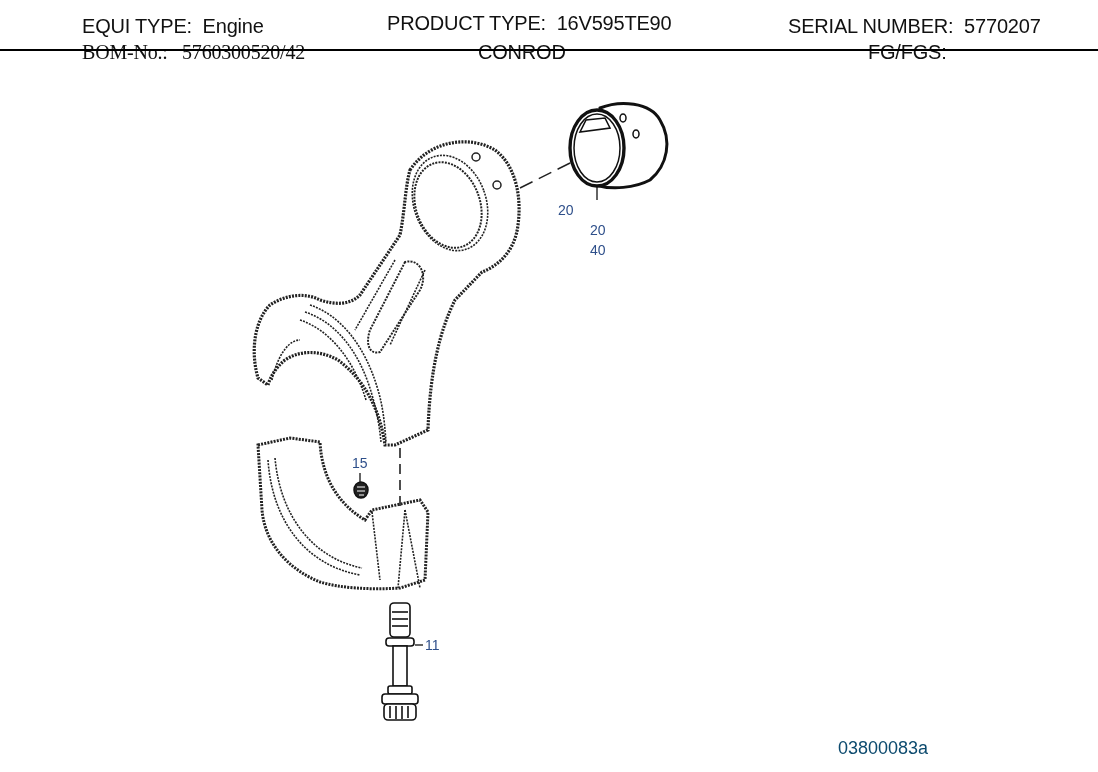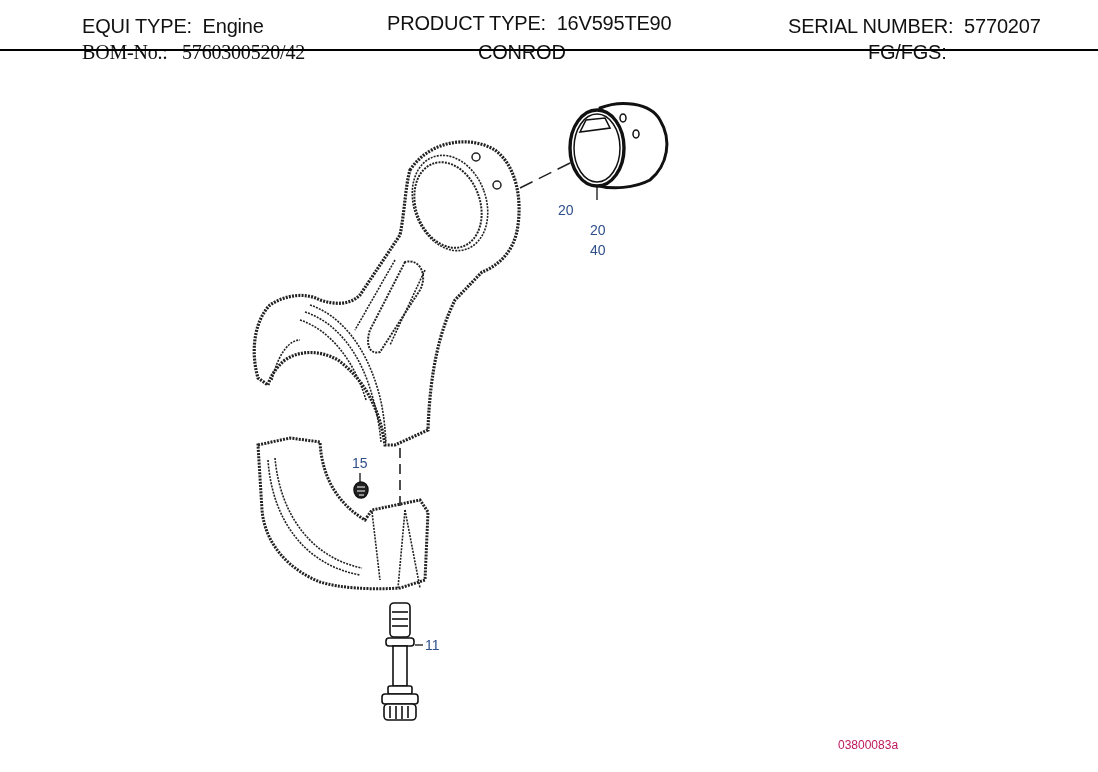--- a/index.html
+++ b/index.html
@@ -2,21 +2,21 @@
 <html><head>
 <meta charset="utf-8">
 <style>
   html, body { margin:0; padding:0; background:#ffffff; }
   body { width:1098px; height:772px; position:relative; overflow:hidden;
          font-family:"Liberation Sans", sans-serif; color:#111; }
   .hdr { position:absolute; font-size:20px; white-space:nowrap; letter-spacing:-0.2px;margin-top:10px; }
   .rule { position:absolute; left:0; top:49px; width:1098px; height:2px; background:#000; }
   .drawing { position:absolute; left:0; top:0; width:1098px; height:772px; }
   .callout { position:absolute; font-size:14px; color:#2e4f8a; }
-  .figno { position:absolute; font-size:12px; color:#be185d; }
+  .figno { position:absolute; font-size:18px; color:#0c4a6e; }
 </style>
 </head>
 <body>
 
 <div>
   <div class="hdr" style="left:82px; top:5px;">
     <span>EQUI TYPE:</span>&nbsp;
     <span>Engine</span>
   </div>
   <div class="hdr" style="left:387px; top:2px;">

